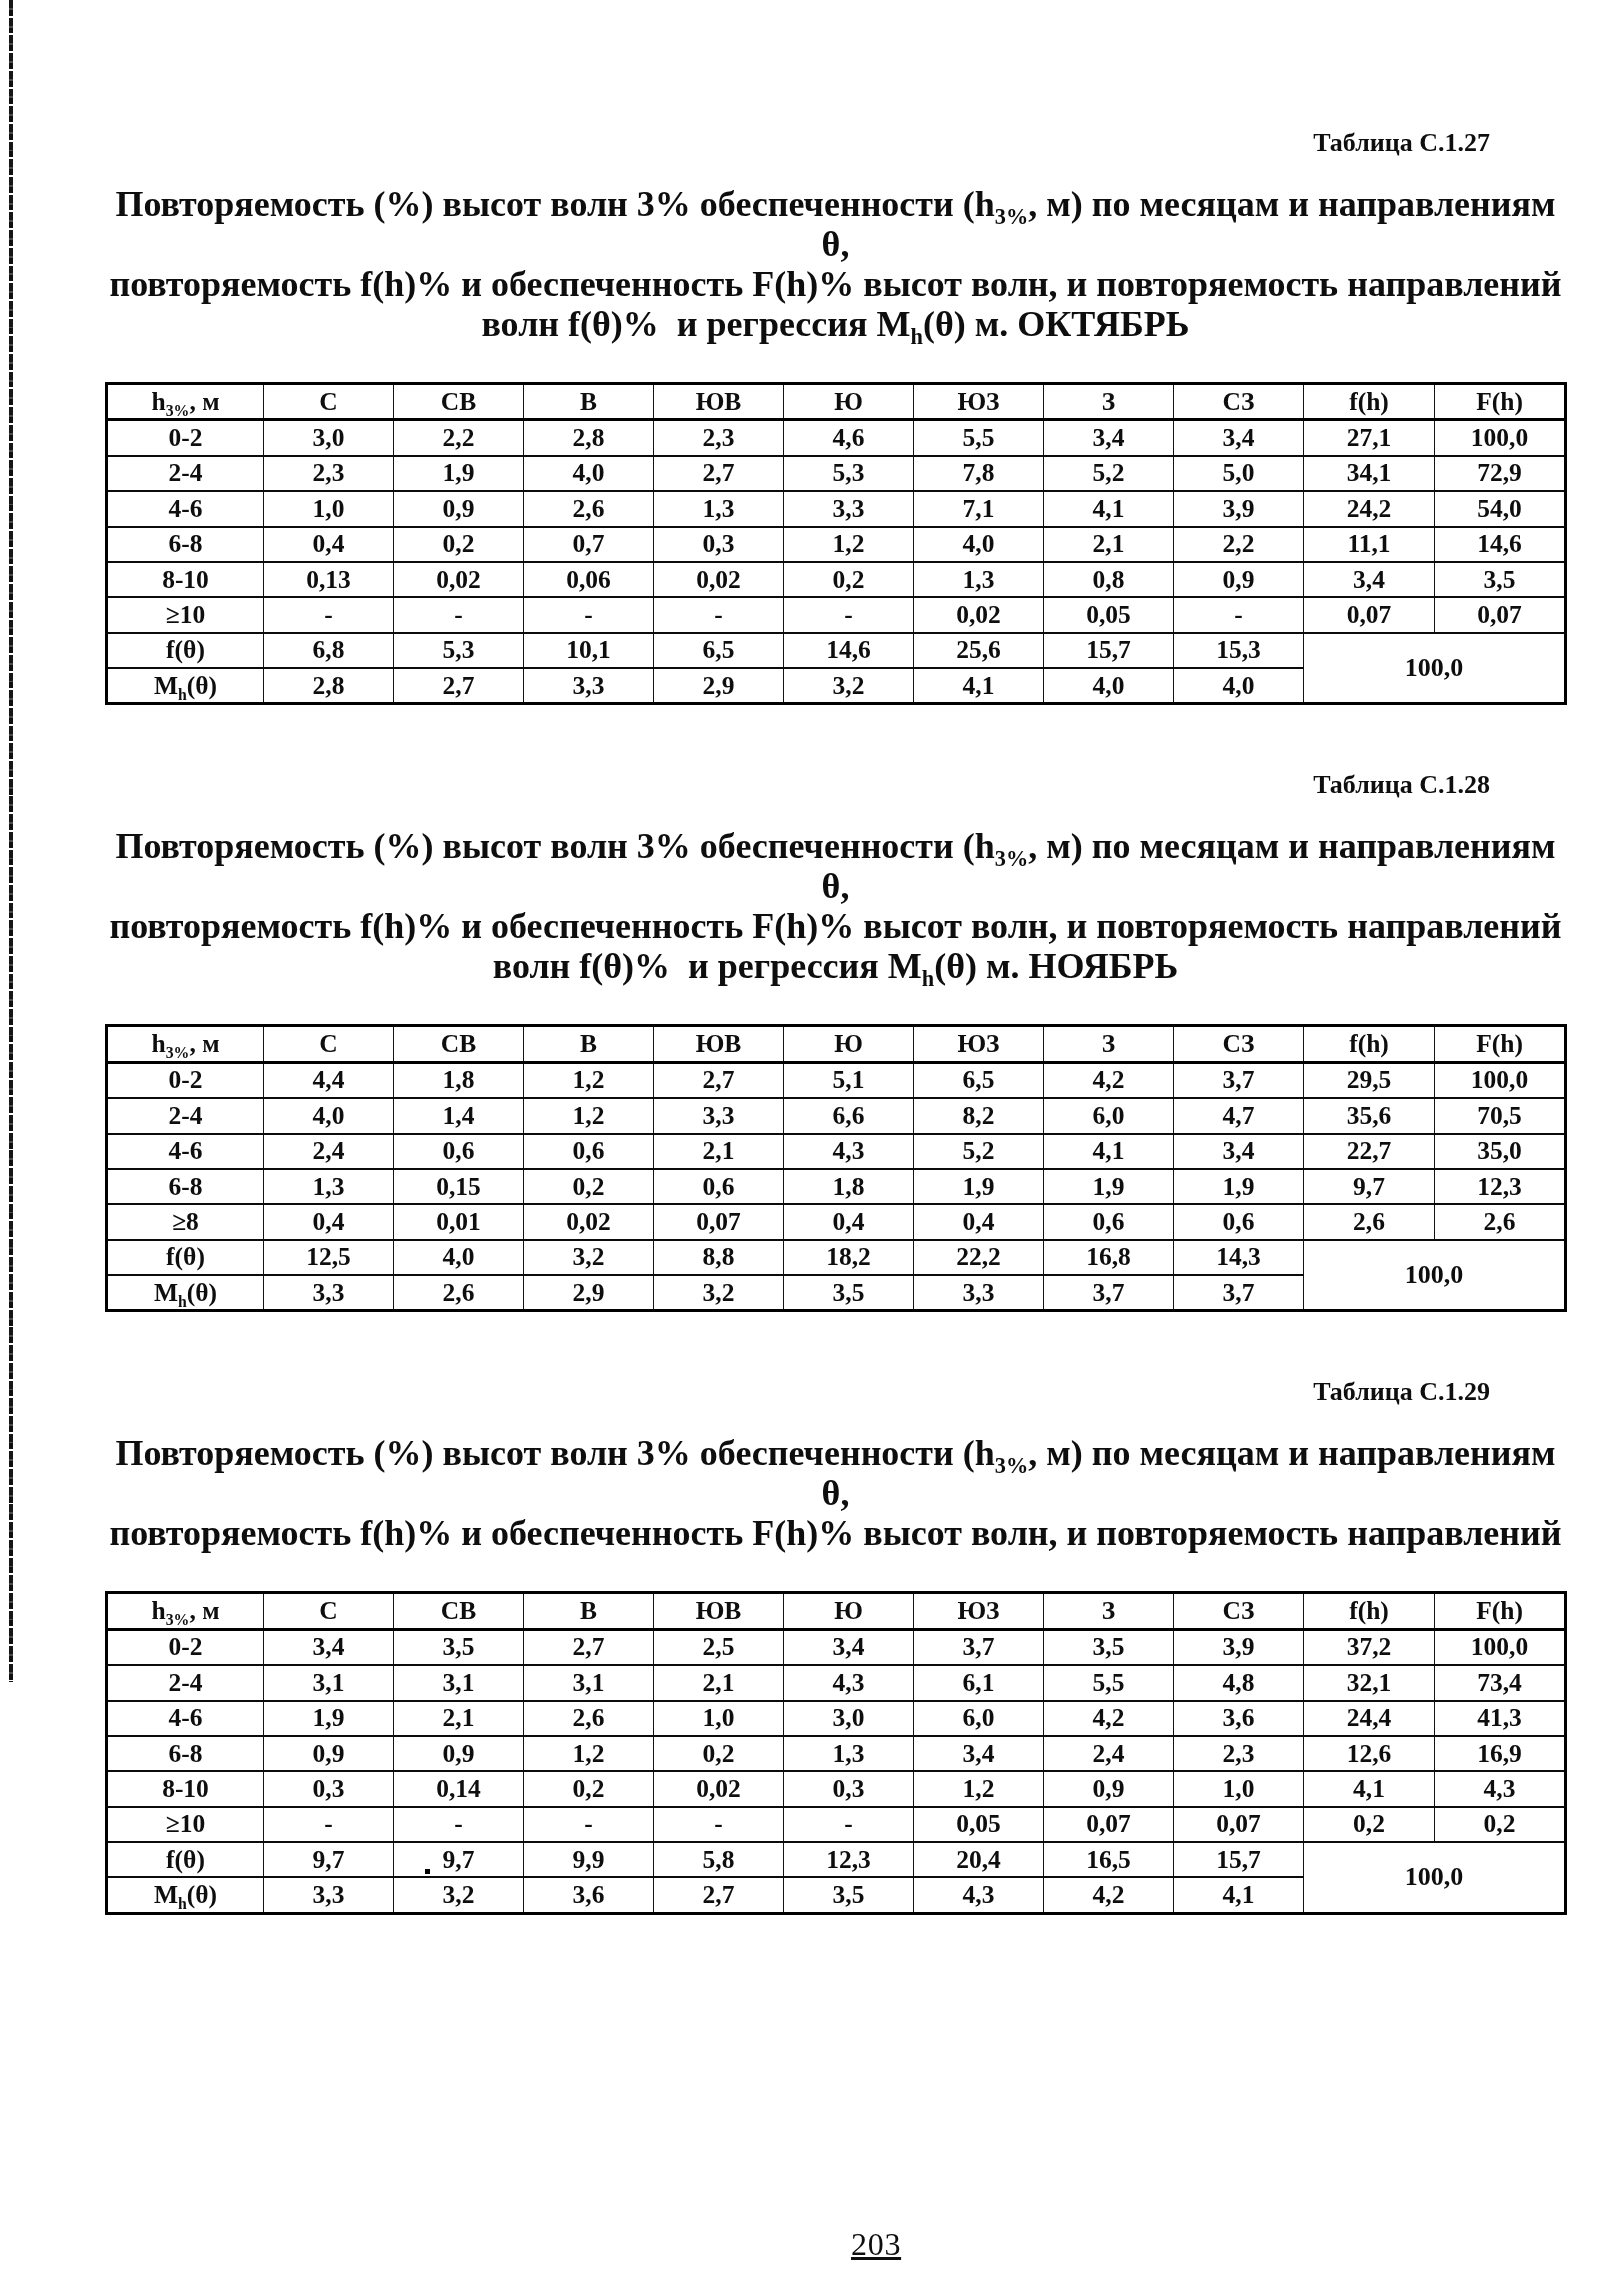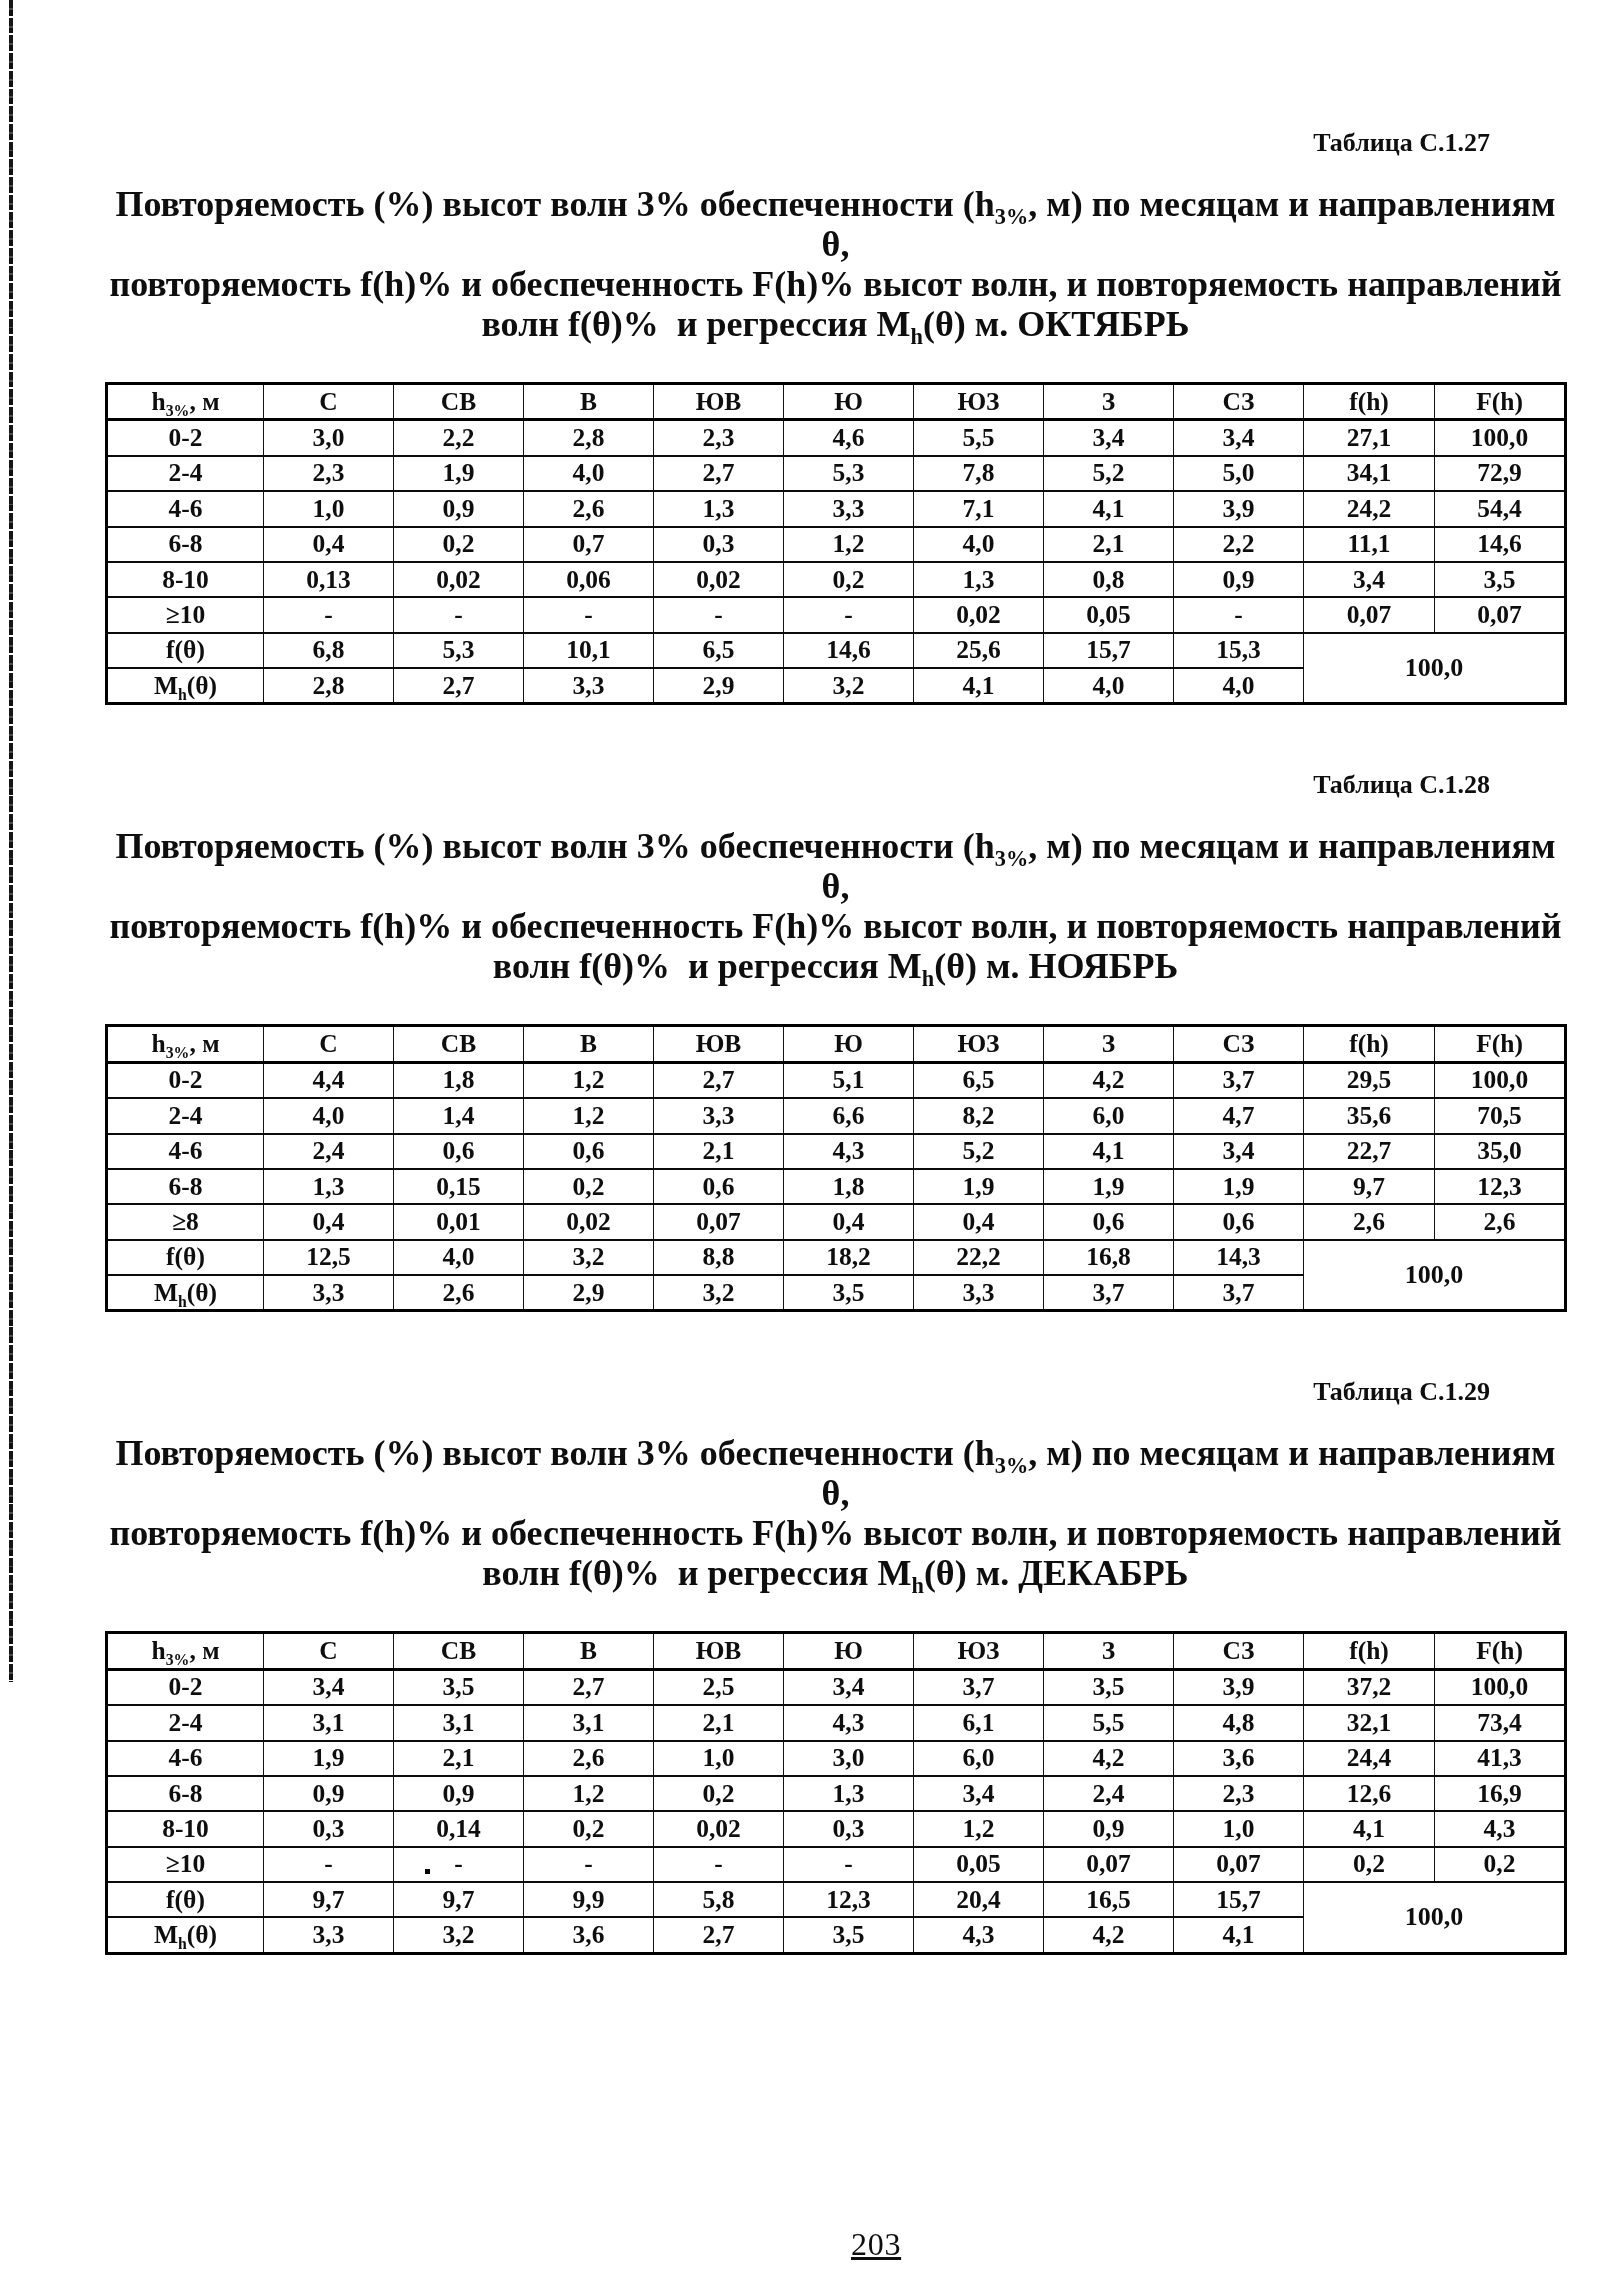--- a/index.html
+++ b/index.html
@@ -142,21 +142,21 @@
                 <td class="row-label">4-6</td>
                 <td>1,0</td>
                 <td>0,9</td>
                 <td>2,6</td>
                 <td>1,3</td>
                 <td>3,3</td>
                 <td>7,1</td>
                 <td>4,1</td>
                 <td>3,9</td>
                 <td>24,2</td>
-                <td>54,4</td>
+                <td>54,0</td>
               </tr>
               <tr>
                 <td class="row-label">6-8</td>
                 <td>0,4</td>
                 <td>0,2</td>
                 <td>0,7</td>
                 <td>0,3</td>
                 <td>1,2</td>
                 <td>4,0</td>
                 <td>2,1</td>
@@ -345,21 +345,20 @@
               </tr>
             </tbody>
           </table>
         </div>
   </section>
       <section class="table-section">
     <div class="table-title">Таблица С.1.29</div>
     <div class="table-caption">
           <div class="cap-line">Повторяемость (%) высот волн 3% обеспеченности (h<sub>3%</sub>, м) по месяцам и направлениям θ,</div>
           <div class="cap-line">повторяемость f(h)% и обеспеченность F(h)% высот волн, и повторяемость направлений</div>
-          <div class="cap-line">волн f(θ)%  и регрессия M<sub>h</sub>(θ) м. ДЕКАБРЬ</div>
         </div>
     <div class="table-wrap">
           <table>
             <colgroup>
               <col style="width: 157px;">
               <col style="width: 130px;">
               <col style="width: 130px;">
               <col style="width: 130px;">
               <col style="width: 130px;">
               <col style="width: 130px;">

